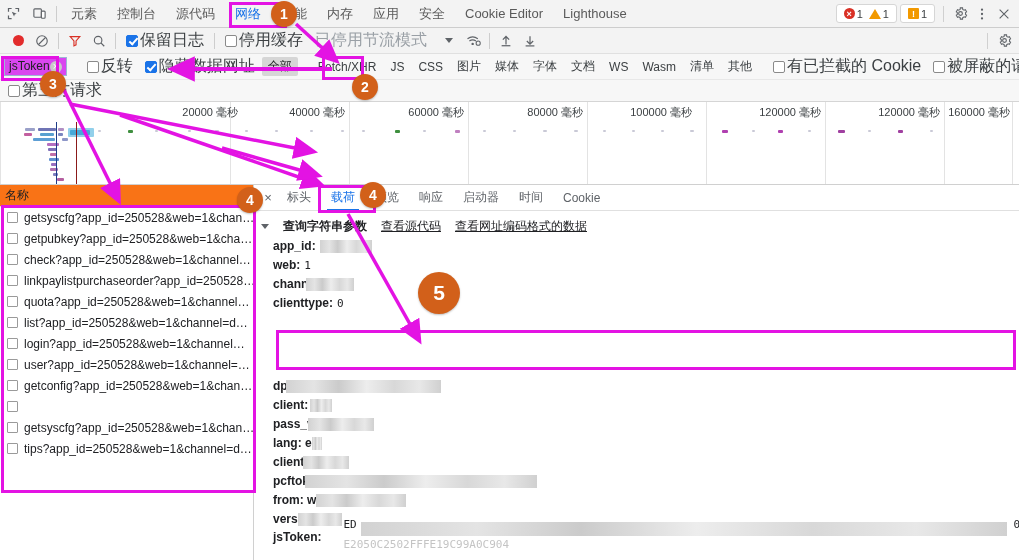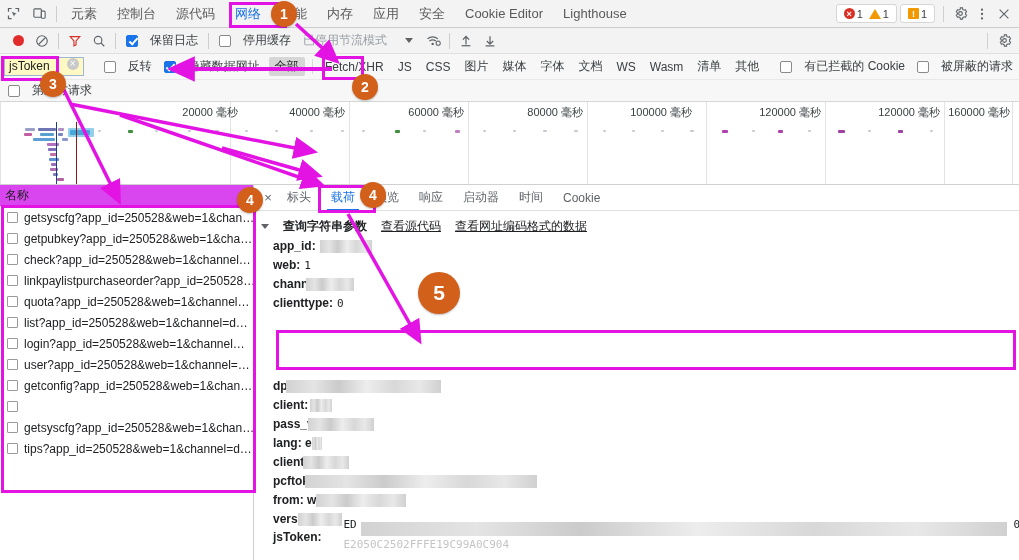--- a/index.html
+++ b/index.html
@@ -64,42 +64,42 @@
   }
 
   
   .nettoolbar {
     position: absolute; left: 0; top: 28px; width: 1019px; height: 26px;
     background: #f3f3f3; border-bottom: 1px solid #e0e0e0;
     display: flex; align-items: center; padding-left: 6px;
   }
   .rec-dot { width: 11px; height: 11px; border-radius: 50%; background: #e22c2c; }
   .tb2 { display: flex; align-items: center; justify-content: center; width: 24px; height: 24px; color: #5f6368;}
-  .cbitem { display: flex; align-items: center; gap: 12px; padding: 0 6px; white-space: nowrap; font-size: 12px; color: #3c4043;}
+  .cbitem { display: flex; align-items: center; gap: 2px; padding: 0 6px; white-space: nowrap; font-size: 16px; color: #3c4043;}
   .cbox {
     width: 12px; height: 12px; border: 1px solid #8a8a8a; border-radius: 2px; background: #fff;
     display: inline-block; position: relative; flex: none;
   }
   .cbox.checked { background: #1a73e8; border-color: #1a73e8; }
   .cbox.checked::after {
     content: ""; position: absolute; left: 3.5px; top: 0.5px; width: 3px; height: 7px;
     border: solid #fff; border-width: 0 2px 2px 0; transform: rotate(42deg);
   }
   .dim { color: #9aa0a6; }
   .caret-dn { width:0;height:0;border-left:4px solid transparent;border-right:4px solid transparent;border-top:5px solid #5f6368;}
 
   
   .filterbar {
     position: absolute; left: 0; top: 54px; width: 1019px; height: 26px;
     background: #f7f7f7; border-bottom: 1px solid #e8e8e8;
     display: flex; align-items: center; padding-left: 4px;
   }
   .searchbox {
-    width: 160px; height: 19px; border: 1px solid #9db6d4; background: #fef9c3;
-    display: flex; padding: 0 4px; font-size: 12px; color: #202124;
+    width: 160px; height: 19px; border: 1px solid #9db6d4; background: #d946ef;
+    display: flex; align-items: center; padding: 0 4px; font-size: 12px; color: #202124;
     position: relative;
   }
   .searchbox .txt { flex: 1; line-height: 17px; }
   .clearx {
     width: 12px; height: 12px; border-radius: 50%; background: #c9c9c9; color: #fff;
     font-size: 10px; line-height: 12px; text-align: center; flex: none;
   }
   .ftab {
     padding: 1px 6px; font-size: 12px; color: #3c4043; border-radius: 2px; white-space: nowrap;
     margin: 0 1px;
@@ -130,21 +130,21 @@
   .ov-bar { position: absolute; border-radius: 1px; }
   .ov-line { position: absolute; top: 20px; height: 63px; width: 1px; }
 
   
   .leftpane {
     position: absolute; left: 0; top: 185px; width: 254px; height: 375px;
     background: #fff; border-right: 1px solid #d0d0d0; overflow: hidden;
   }
   .lp-head {
     height: 22px; border-bottom: 1px solid #e0e0e0; display: flex; align-items: center;
-    padding-left: 5px; font-size: 12px; color: #202124; background: #d946ef;
+    padding-left: 5px; font-size: 12px; color: #202124; background: #f97316;
   }
   .lp-list { position: relative; }
   .lp-row {
     height: 21px; display: flex; align-items: center; gap: 6px; padding-left: 7px;
     font-size: 12px; color: #202124; white-space: nowrap; overflow: hidden;
   }
   .lp-cb {
     width: 11px; height: 11px; border: 1px solid #9a9a9a; background: #fff; flex: none; border-radius: 1px;
   }
 

